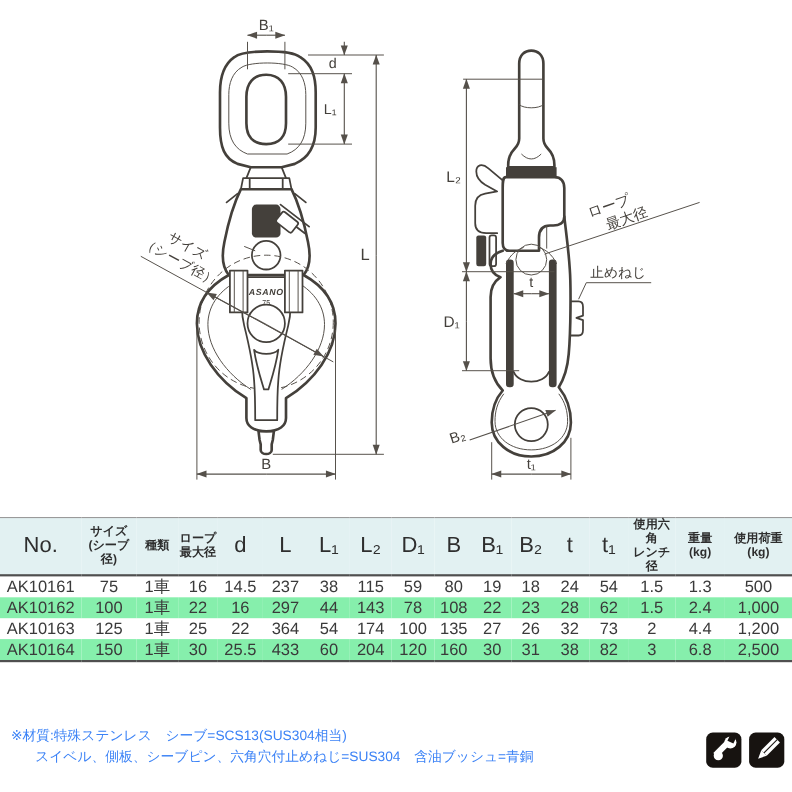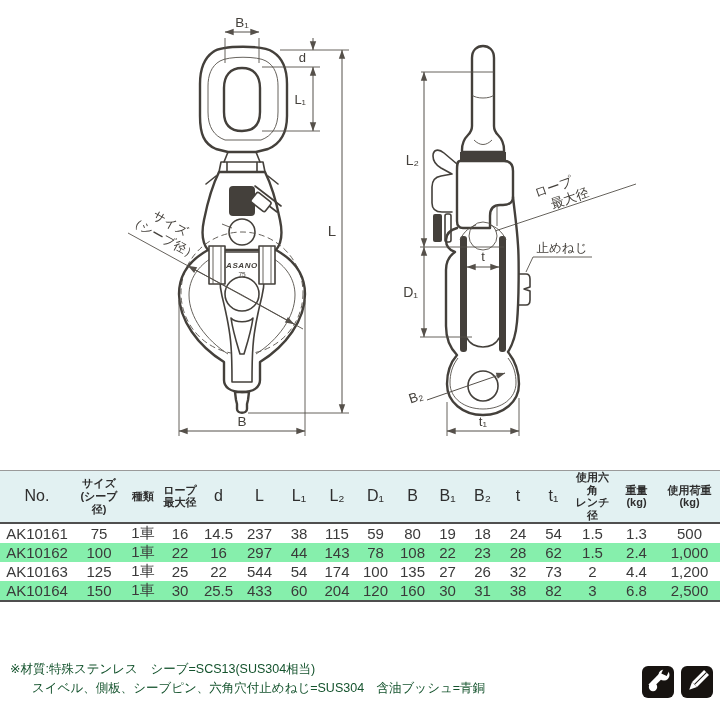--- a/index.html
+++ b/index.html
@@ -12,30 +12,30 @@
   .thin{stroke:#55504a;stroke-width:0.9;fill:none;}
   .dim{stroke:#55504a;stroke-width:1;fill:none;}
   .darkfill{fill:#44403b;stroke:none;}
   .whitefill{fill:#ffffff;}
   .dashed{stroke-dasharray:6 3.5;}
   
   .spec-table{position:absolute;left:0;top:470px;width:720px;border-collapse:collapse;table-layout:fixed;}
   .spec-table thead tr{height:44px;}
   .spec-table thead th{background:#e2f1f2;border-top:1px solid #9a9a9a;border-bottom:2px solid #4f4f4f;
      font-weight:700;font-size:11px;line-height:1.15;white-space:pre-line;text-align:center;vertical-align:middle;padding:0;color:#2e2e2e;}
-  .spec-table thead th.big{font-size:16px;font-weight:500;margin-left:36px;}
+  .spec-table thead th.big{font-size:20px;font-weight:500;margin-left:36px;}
   .spec-table tbody tr{height:18px;}
   .spec-table tbody tr.alt{background:#86efac;}
   .spec-table tbody td{font-size:15px;text-align:center;vertical-align:middle;padding:0;color:#3a3a3a;}
   .spec-table tbody tr:last-child td{border-bottom:2px solid #4f4f4f;}
   .c1{width:74px}.c2{width:50px}.c3{width:38px}.c4{width:36px}.c5{width:41px}.c6{width:41px}
   .c7{width:38px}.c8{width:38px}.c9{width:39px}.c10{width:35px}.c11{width:35px}.c12{width:35px}
   .c13{width:36px}.c14{width:35px}.c15{width:43px}.c16{width:45px}.c17{width:61px}
   
-  .footnote{position:absolute;left:10px;top:660px;font-size:12.5px;line-height:1.55;color:#14532d;}
+  .footnote{position:absolute;left:10px;top:660px;font-size:12.5px;line-height:1.55;color:#3b82f6;}
   .footnote .line2{margin-left:22px;}
   .mark-icons{position:absolute;right:6px;top:665px;display:flex;gap:5px;}
   .mark-icon{width:34px;height:34px;}
 </style>
 </head>
 <body>
 
 <div class="diagram-area">
 <svg width="720" height="465" viewBox="0 0 720 465">
   <defs>
@@ -257,21 +257,21 @@
         <td>1.5</td>
         <td>2.4</td>
         <td>1,000</td>
       </tr>
       <tr>
         <td>AK10163</td>
         <td>125</td>
         <td>1車</td>
         <td>25</td>
         <td>22</td>
-        <td>544</td>
+        <td>364</td>
         <td>54</td>
         <td>174</td>
         <td>100</td>
         <td>135</td>
         <td>27</td>
         <td>26</td>
         <td>32</td>
         <td>73</td>
         <td>2</td>
         <td>4.4</td>

